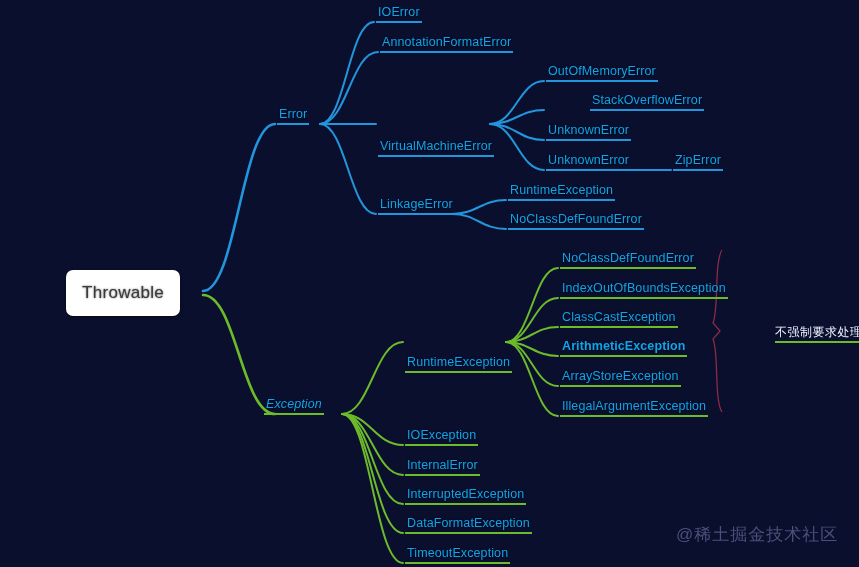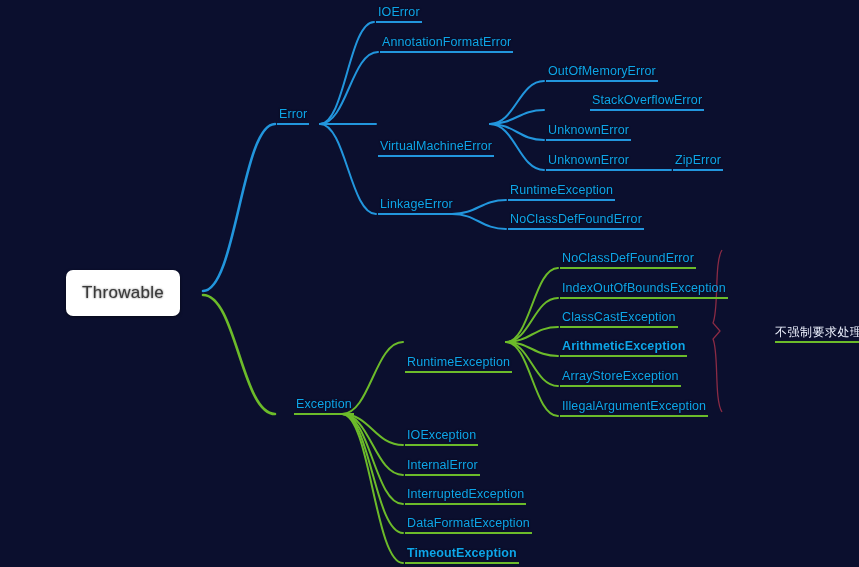--- a/index.html
+++ b/index.html
@@ -101,31 +101,32 @@
       <div class="node" id="node-annotationformaterror" style="left: 380px; top: 35px; border-bottom: 2px solid rgb(34, 150, 221);"><span>AnnotationFormatError</span></div>
       <div class="node" id="node-virtualmachineerror" style="left: 378px; top: 107px; border-bottom: 2px solid rgb(34, 150, 221); margin-top: 32px;"><span>VirtualMachineError</span></div>
       <div class="node" id="node-outofmemoryerror" style="left: 546px; top: 64px; border-bottom: 2px solid rgb(34, 150, 221);"><span>OutOfMemoryError</span></div>
       <div class="node" id="node-stackoverflowerror" style="left: 546px; top: 93px; border-bottom: 2px solid rgb(34, 150, 221); margin-left: 44px;"><span>StackOverflowError</span></div>
       <div class="node" id="node-unknownerror" style="left: 546px; top: 123px; border-bottom: 2px solid rgb(34, 150, 221);"><span>UnknownError</span></div>
       <div class="node" id="node-internalerror" style="left: 546px; top: 153px; border-bottom: 2px solid rgb(34, 150, 221);"><span>UnknownError</span></div>
       <div class="node" id="node-ziperror" style="left: 673px; top: 153px; border-bottom: 2px solid rgb(34, 150, 221);"><span>ZipError</span></div>
       <div class="node" id="node-linkageerror" style="left: 378px; top: 197px; border-bottom: 2px solid rgb(34, 150, 221);"><span>LinkageError</span></div>
       <div class="node" id="node-classformaterror" style="left: 508px; top: 183px; border-bottom: 2px solid rgb(34, 150, 221);"><span>RuntimeException</span></div>
       <div class="node" id="node-noclassdeffounderror" style="left: 508px; top: 212px; border-bottom: 2px solid rgb(34, 150, 221);"><span>NoClassDefFoundError</span></div>
-      <div class="node" id="node-exception" style="left: 294px; top: 397px; border-bottom: 2px solid rgb(108, 187, 42);"><span>Exception</span></div>
+      <div class="node" id="node-exception" style="left: 264px; top: 397px; border-bottom: 2px solid rgb(108, 187, 42); font-style: italic;"><span>Exception</span></div>
       <div class="node" id="node-runtimeexception" style="left: 405px; top: 325px; border-bottom: 2px solid rgb(108, 187, 42); margin-top: 30px;"><span>RuntimeException</span></div>
       <div class="node" id="node-nullpointerexception" style="left: 560px; top: 251px; border-bottom: 2px solid rgb(108, 187, 42);"><span>NoClassDefFoundError</span></div>
       <div class="node" id="node-indexoutofbounds" style="left: 560px; top: 281px; border-bottom: 2px solid rgb(108, 187, 42);"><span>IndexOutOfBoundsException</span></div>
       <div class="node" id="node-classcastexception" style="left: 560px; top: 310px; border-bottom: 2px solid rgb(108, 187, 42);"><span>ClassCastException</span></div>
       <div class="node" id="node-arithmeticexception" style="left: 560px; top: 339px; border-bottom: 2px solid rgb(108, 187, 42); font-weight: bold;"><span>ArithmeticException</span></div>
       <div class="node" id="node-arraystoreexception" style="left: 560px; top: 369px; border-bottom: 2px solid rgb(108, 187, 42);"><span>ArrayStoreException</span></div>
       <div class="node" id="node-illegalargumentexception" style="left: 560px; top: 399px; border-bottom: 2px solid rgb(108, 187, 42);"><span>IllegalArgumentException</span></div>
       <div class="node" id="node-ioexception" style="left: 405px; top: 428px; border-bottom: 2px solid rgb(108, 187, 42);"><span>IOException</span></div>
       <div class="node" id="node-sqlexception" style="left: 405px; top: 458px; border-bottom: 2px solid rgb(108, 187, 42);"><span>InternalError</span></div>
       <div class="node" id="node-interruptedexception" style="left: 405px; top: 487px; border-bottom: 2px solid rgb(108, 187, 42);"><span>InterruptedException</span></div>
       <div class="node" id="node-dataformatexception" style="left: 405px; top: 516px; border-bottom: 2px solid rgb(108, 187, 42);"><span>DataFormatException</span></div>
-      <div class="node" id="node-timeoutexception" style="left: 405px; top: 546px; border-bottom: 2px solid rgb(108, 187, 42); font-weight: bold;"><span>TimeoutException</span></div>
+      <div class="node" id="node-timeoutexception" style="left: 405px; top: 546px; border-bottom: 2px solid rgb(108, 187, 42);"><span>TimeoutException</span></div>
     </div>
 
   <div class="annotation-label" id="annotation-node" style="left: 737px; top: 324px; border-bottom: 2px solid rgb(108, 187, 42); margin-left: 38px;">不强制要求处理</div>
 
+  <div class="watermark" id="watermark-node" style="left: 676px; top: 523px;">@稀土掘金技术社区</div>
 
 </div>
 
 </body></html>

